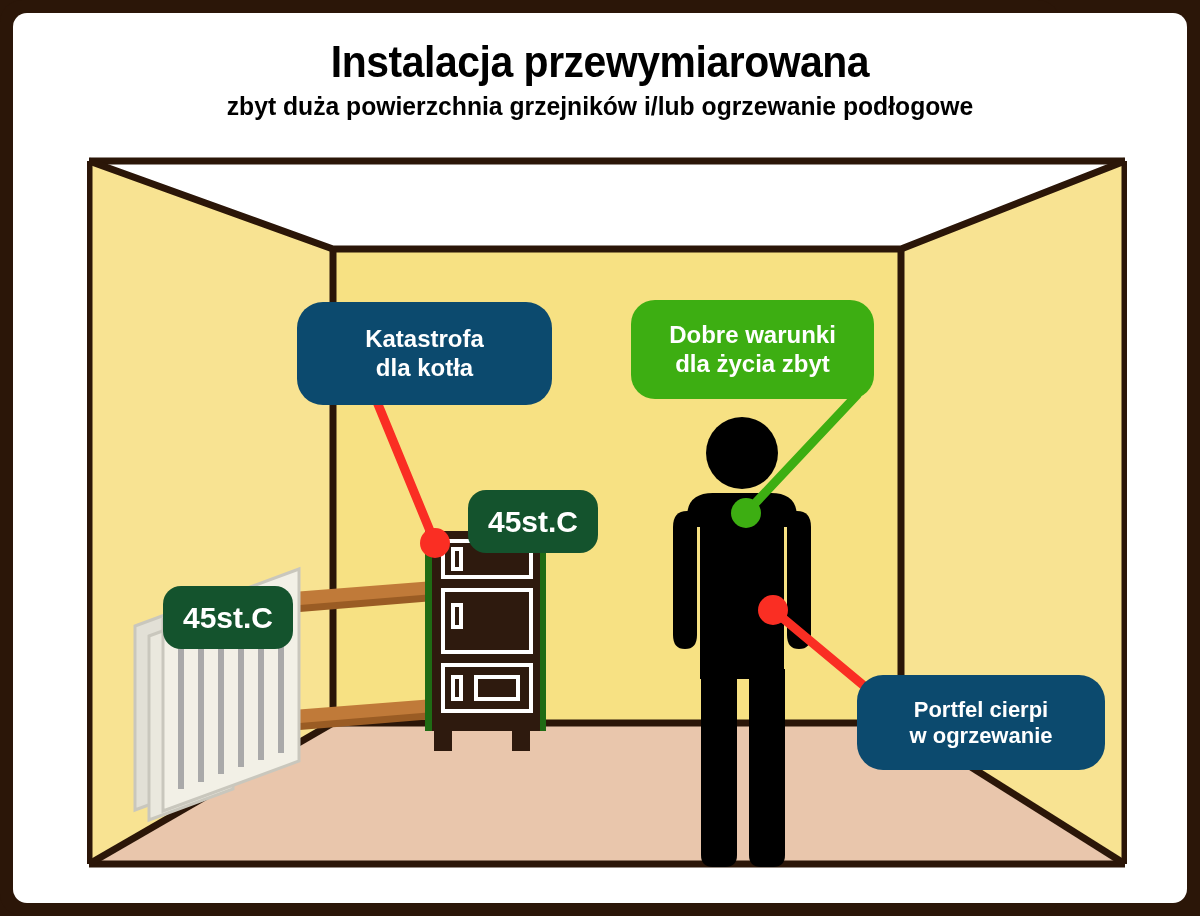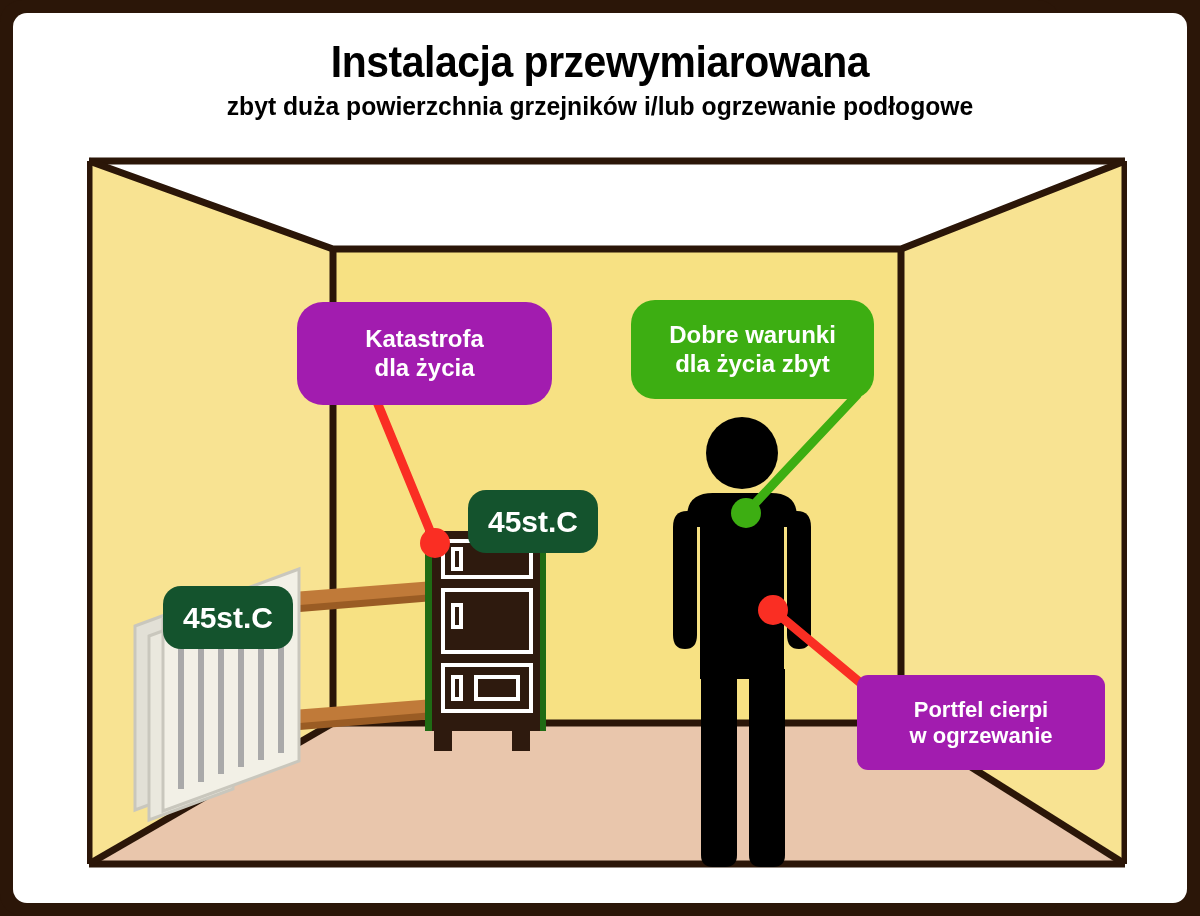--- a/index.html
+++ b/index.html
@@ -74,40 +74,40 @@
     color: #FFFFFF;
     font-weight: 700;
     text-align: center;
     line-height: 1.18;
     box-sizing: border-box;
     display: flex;
     flex-direction: column;
     justify-content: center;
     align-items: center;
   }
-  .lbl-red   { background: #a21caf; }
+  .lbl-red   { background: #0c4a6e; }
   .lbl-green { background: #3DAE12; }
   .lbl-orange{ background: #14532d; }
 
   #label-boiler {
     left: 210px; top: 153px;
     width: 255px; height: 103px;
     border-radius: 26px;
     font-size: 24px;
   }
   #label-human {
     left: 544px; top: 151px;
     width: 243px; height: 99px;
     border-radius: 24px;
     font-size: 24px;
   }
   #label-wallet {
     left: 770px; top: 526px;
     width: 248px; height: 95px;
-    border-radius: 11px;
+    border-radius: 26px;
     font-size: 22px;
   }
   #temp-boiler {
     left: 381px; top: 341px;
     width: 130px; height: 63px;
     border-radius: 18px;
     font-size: 30px;
   }
   #temp-radiator {
     left: 76px; top: 437px;
@@ -210,21 +210,21 @@
           <line x1="770" y1="246" x2="659" y2="364" stroke="#3DAE12" stroke-width="9"></line>
           <circle cx="659" cy="364" r="15" fill="#3DAE12"></circle>
 
           <line x1="686" y1="461" x2="800" y2="556" stroke="#FA2E23" stroke-width="9"></line>
           <circle cx="686" cy="461" r="15" fill="#FA2E23"></circle>
         </g>
       </svg>
 
       <div class="lbl lbl-red" id="label-boiler">
         <span>Katastrofa</span>
-        <span>dla życia</span>
+        <span>dla kotła</span>
       </div>
 
       <div class="lbl lbl-green" id="label-human">
         <span>Dobre warunki</span>
         <span>dla życia zbyt</span>
       </div>
 
       <div class="lbl lbl-red" id="label-wallet">
         <span>Portfel cierpi</span>
         <span>w ogrzewanie</span>

